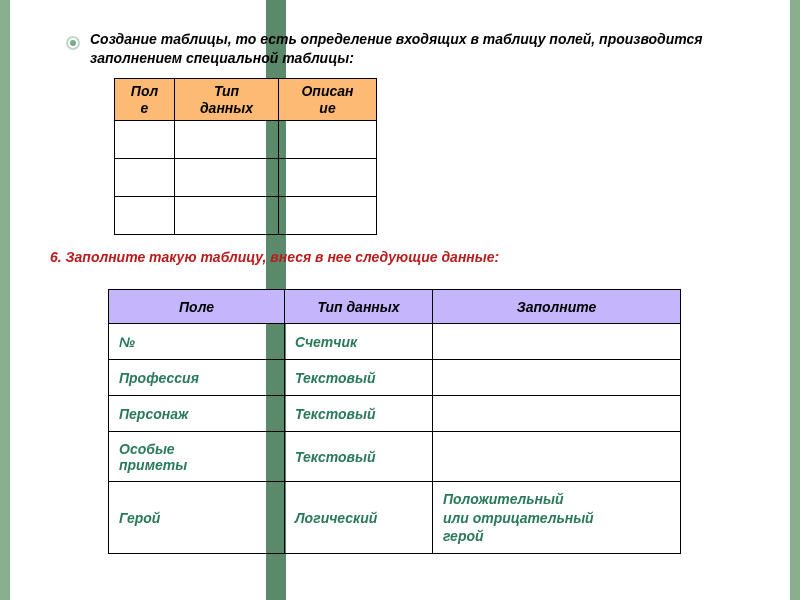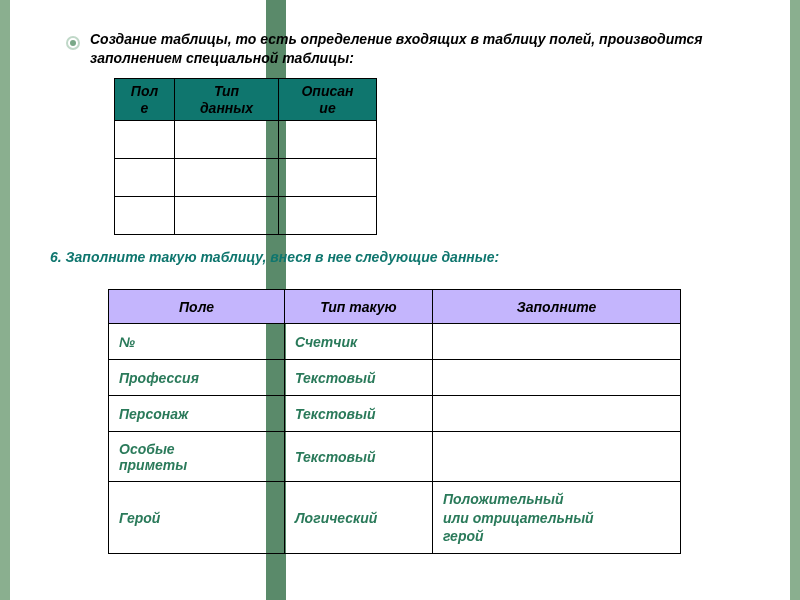--- a/index.html
+++ b/index.html
@@ -54,33 +54,33 @@
     margin-bottom: 14px;
   }
   .table1 th, .table1 td {
     border: 1.5px solid #000;
     padding: 4px 8px;
     font-size: 14px;
     text-align: center;
     vertical-align: middle;
   }
   .table1 th {
-    background: #0f766e;
+    background: #fdba74;
     font-weight: bold;
     font-style: italic;
     height: 36px;
     line-height: 1.2;
   }
   .table1 td { height: 38px; }
   .t1c1 { width: 60px; }
   .t1c2 { width: 104px; }
   .t1c3 { width: 98px; }
 
   .instruction {
-    color: #0f766e;
+    color: #b91c1c;
     font-weight: bold;
     font-style: italic;
     font-size: 14px;
     margin-left: -40px;
     margin-bottom: 24px;
   }
 
   .table2 {
     border-collapse: collapse;
     margin-left: 18px;
@@ -152,21 +152,21 @@
           </tr>
     </tbody>
       </table>
 
     <p class="instruction">6. Заполните такую таблицу, внеся в нее следующие данные:</p>
 
     <table class="table2">
       <tbody>
           <tr>
         <th class="t2c1">Поле</th>
-        <th class="t2c2">Тип такую</th>
+        <th class="t2c2">Тип данных</th>
         <th class="t2c3">Заполните</th>
       </tr>
       <tr>
         <td class="t2c1">№</td>
         <td class="t2c2">Счетчик</td>
         <td class="t2c3"></td>
       </tr>
       <tr>
         <td class="t2c1">Профессия</td>
         <td class="t2c2">Текстовый</td>

